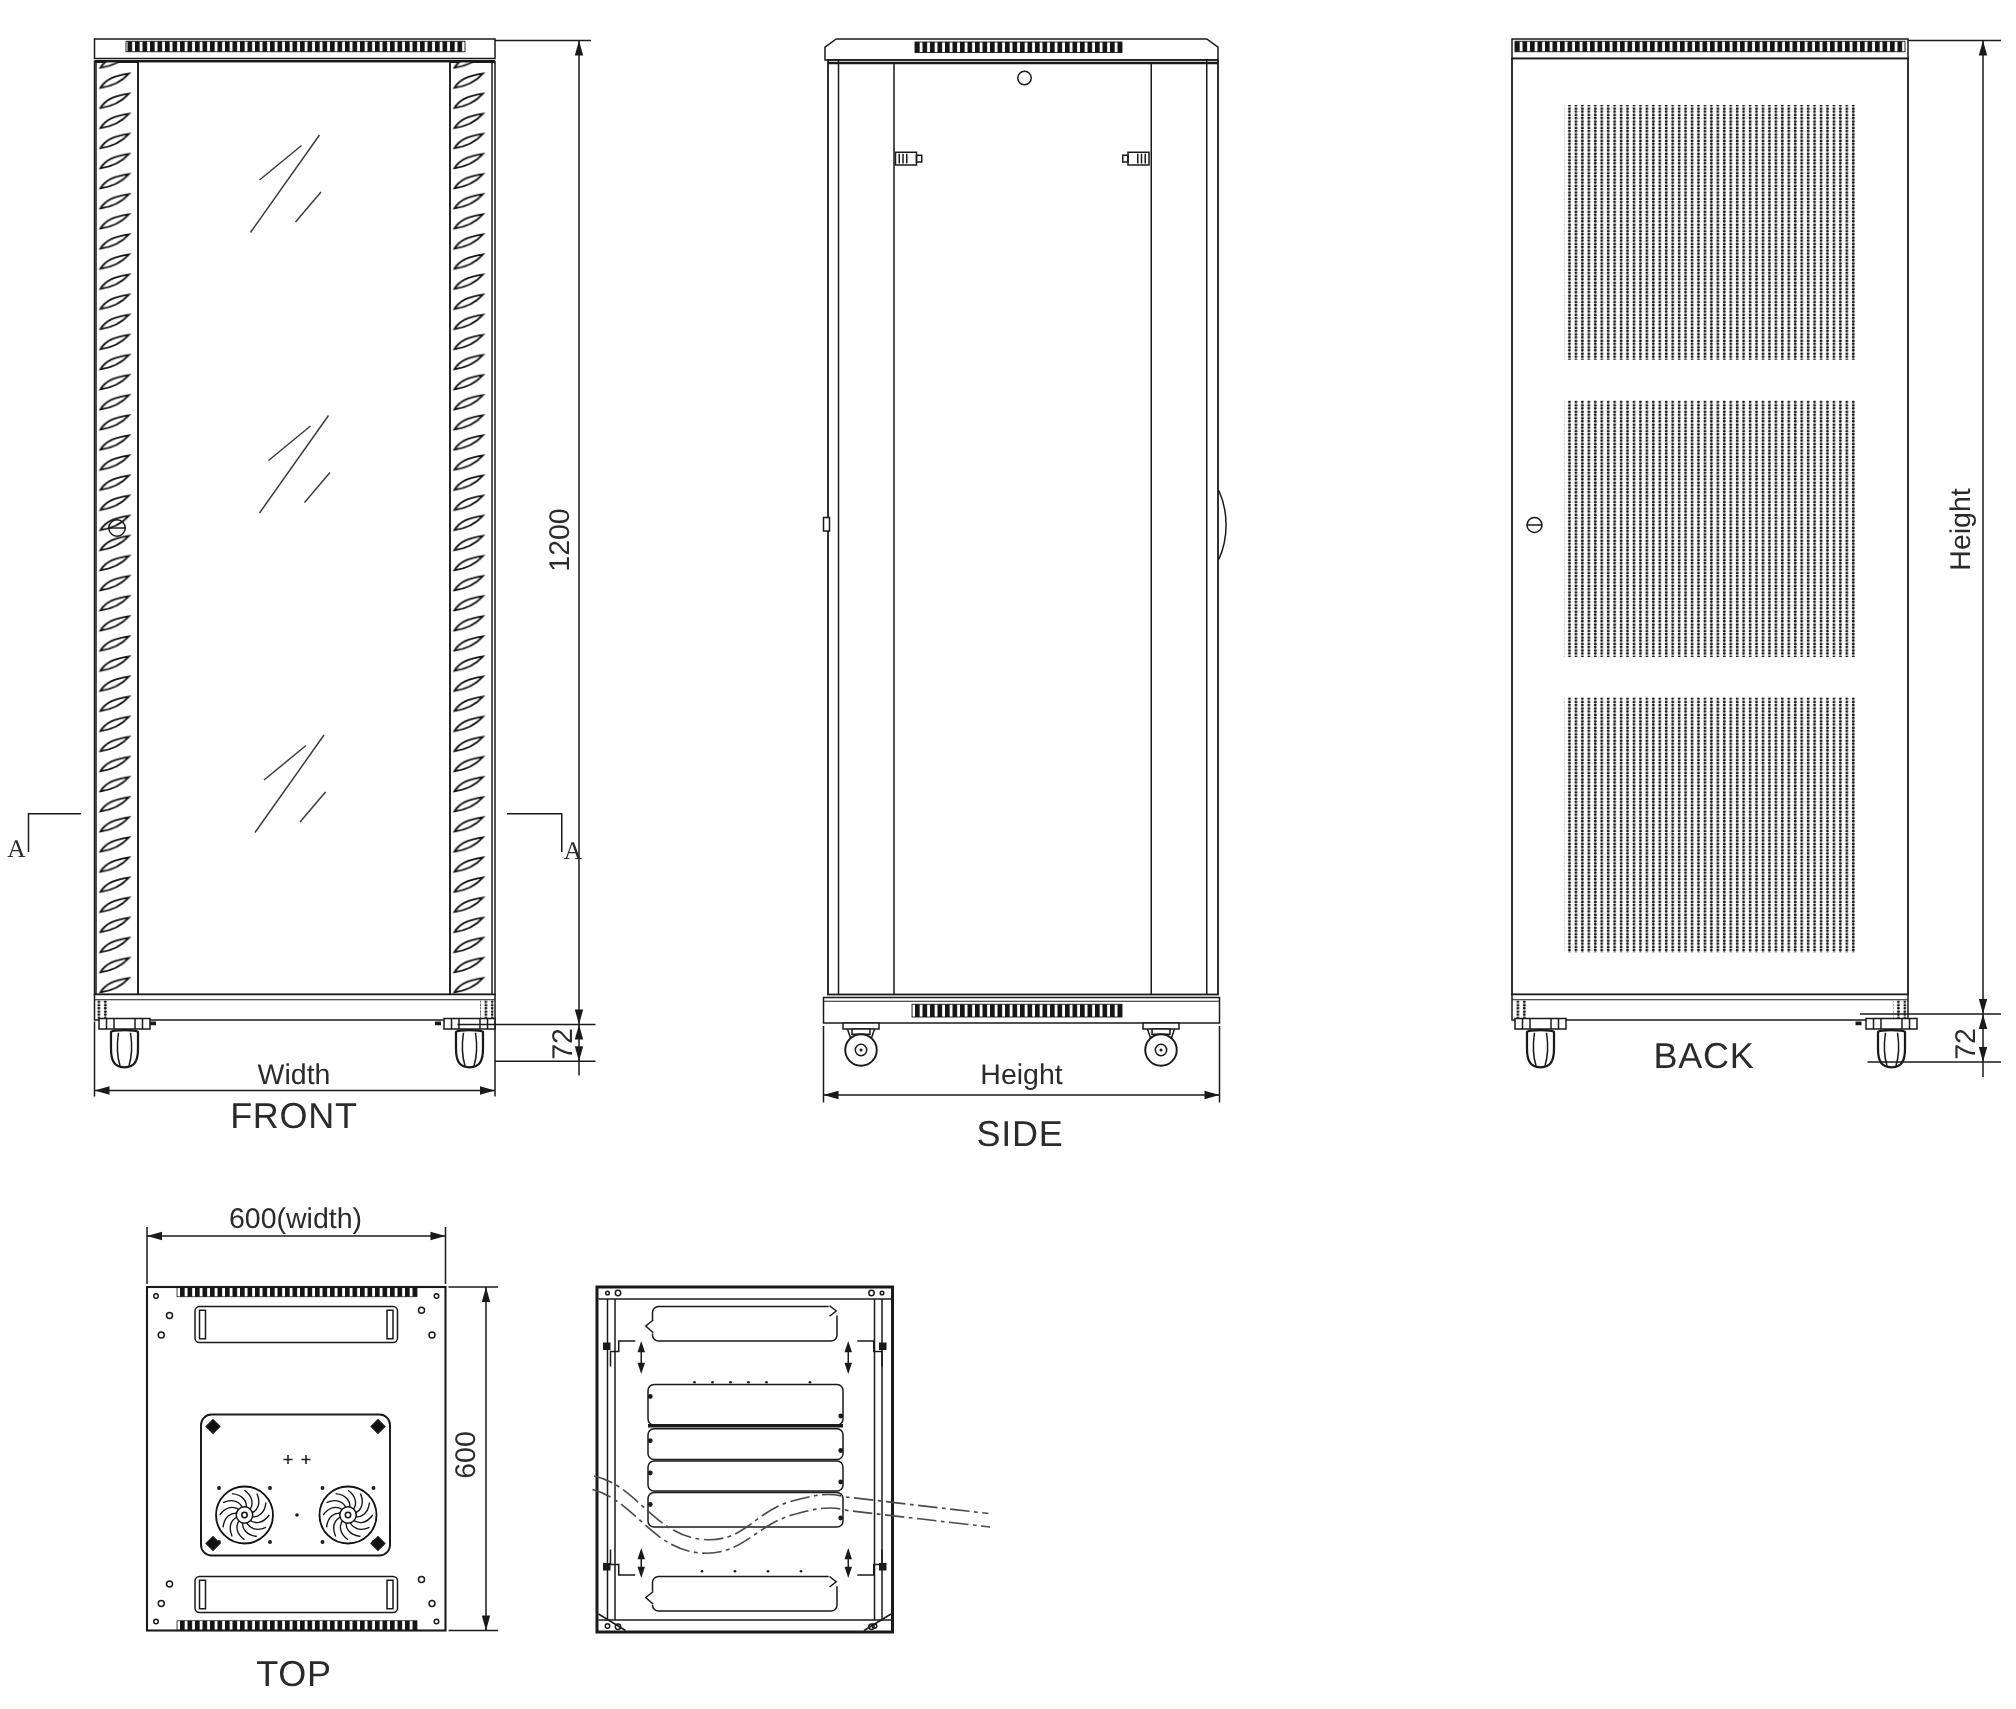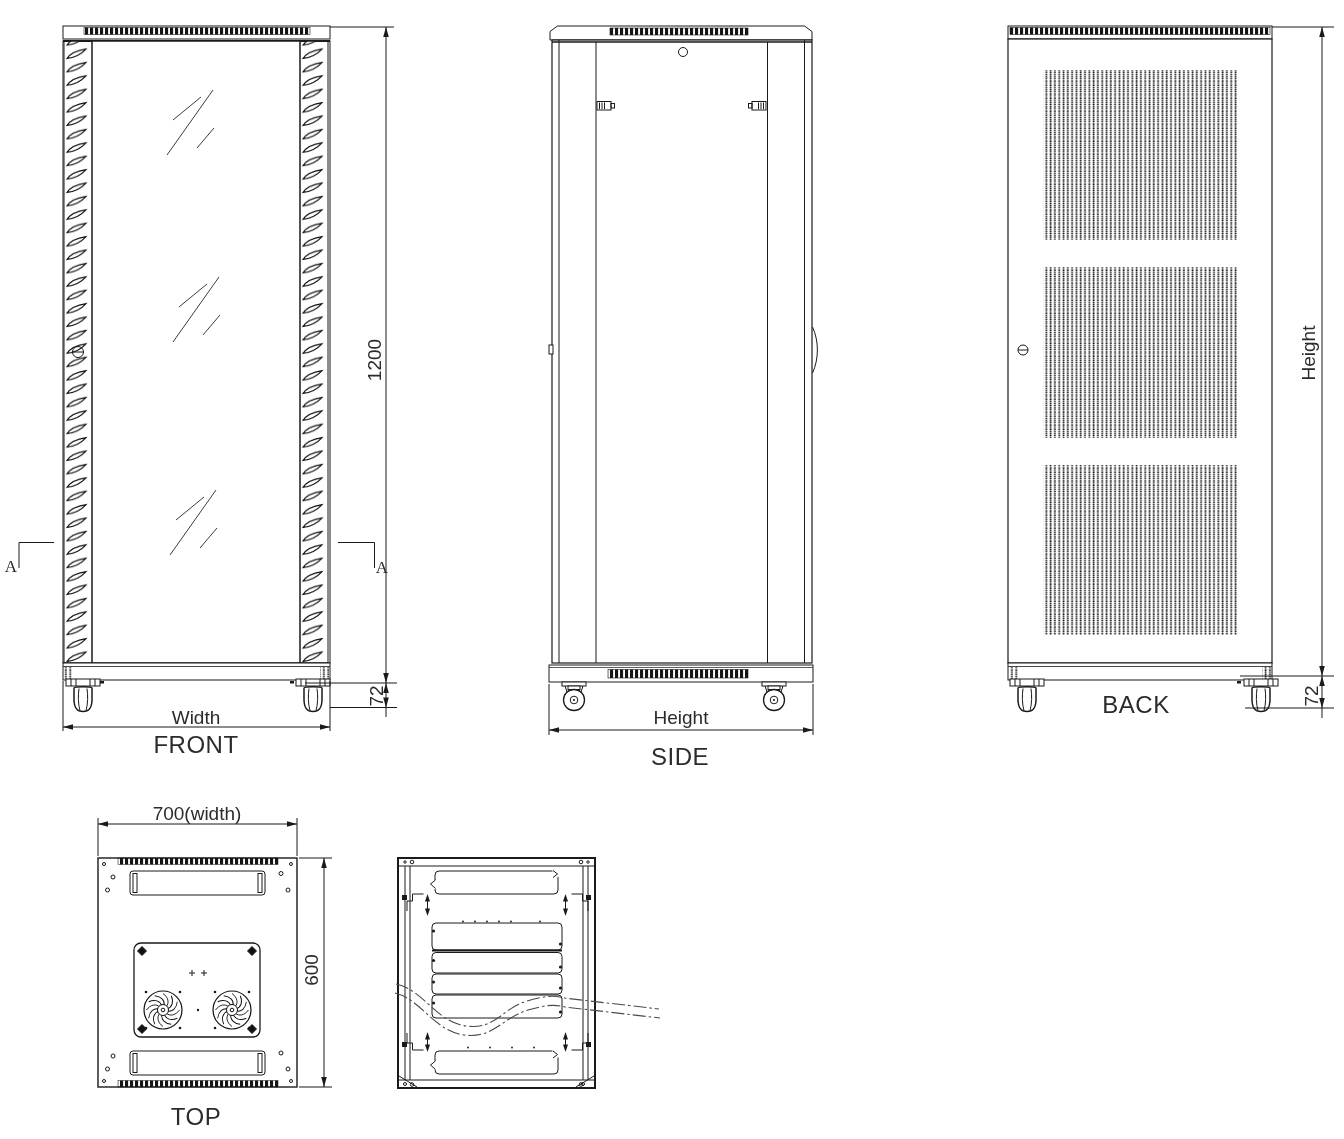--- a/index.html
+++ b/index.html
@@ -353,17 +353,17 @@
 <div class="lbl serif" style="left:11px;top:566px;">A</div>
 <div class="lbl serif" style="left:382px;top:567px;">A</div>
 
 <div class="lbl dim" style="left:681px;top:717px;">Height</div>
 <div class="lbl name" style="left:680px;top:745px;margin-top:12px;">SIDE</div>
 
 <div class="lbl v dim" style="left:1308px;top:353px;">Height</div>
 <div class="lbl v dim" style="left:1311px;top:696px;">72</div>
 <div class="lbl name" style="left:1136px;top:705px;">BACK</div>
 
-<div class="lbl dim" style="left:197px;top:813px;">700(width)</div>
+<div class="lbl dim" style="left:197px;top:813px;">600(width)</div>
 <div class="lbl v dim" style="left:311px;top:970px;">600</div>
 <div class="lbl name" style="left:196px;top:1117px;">TOP</div>
 
 </div>
 
 </body></html>

